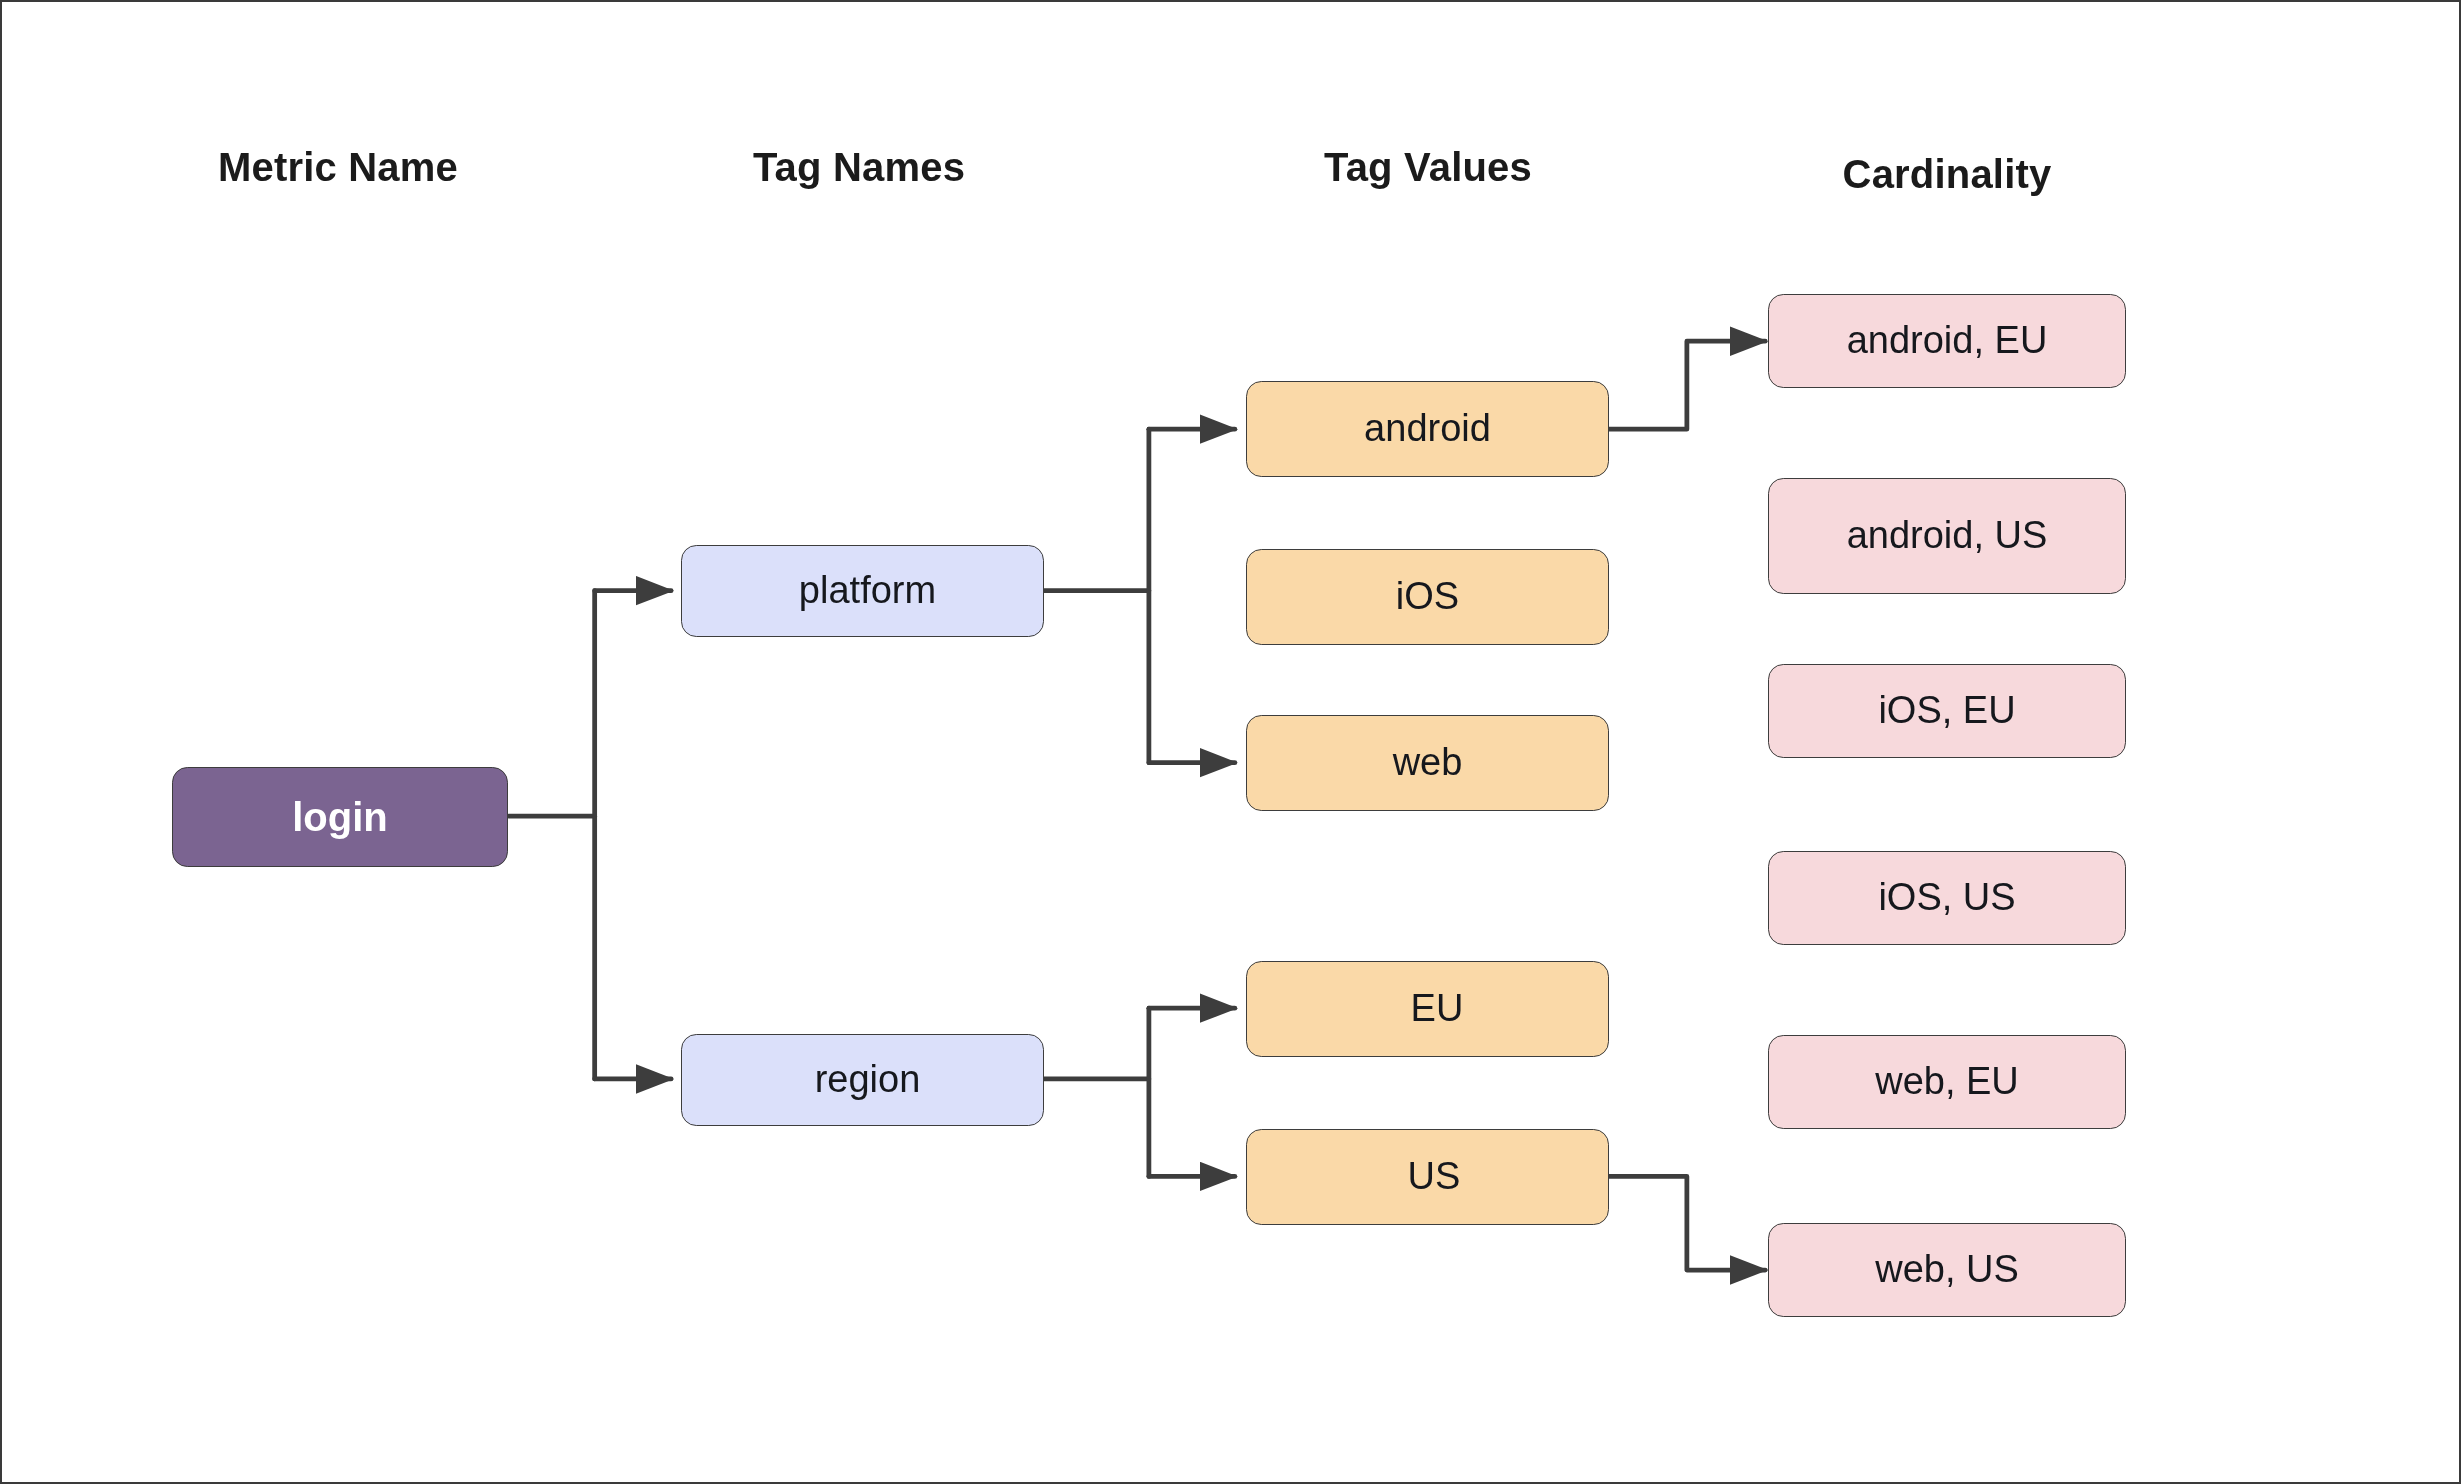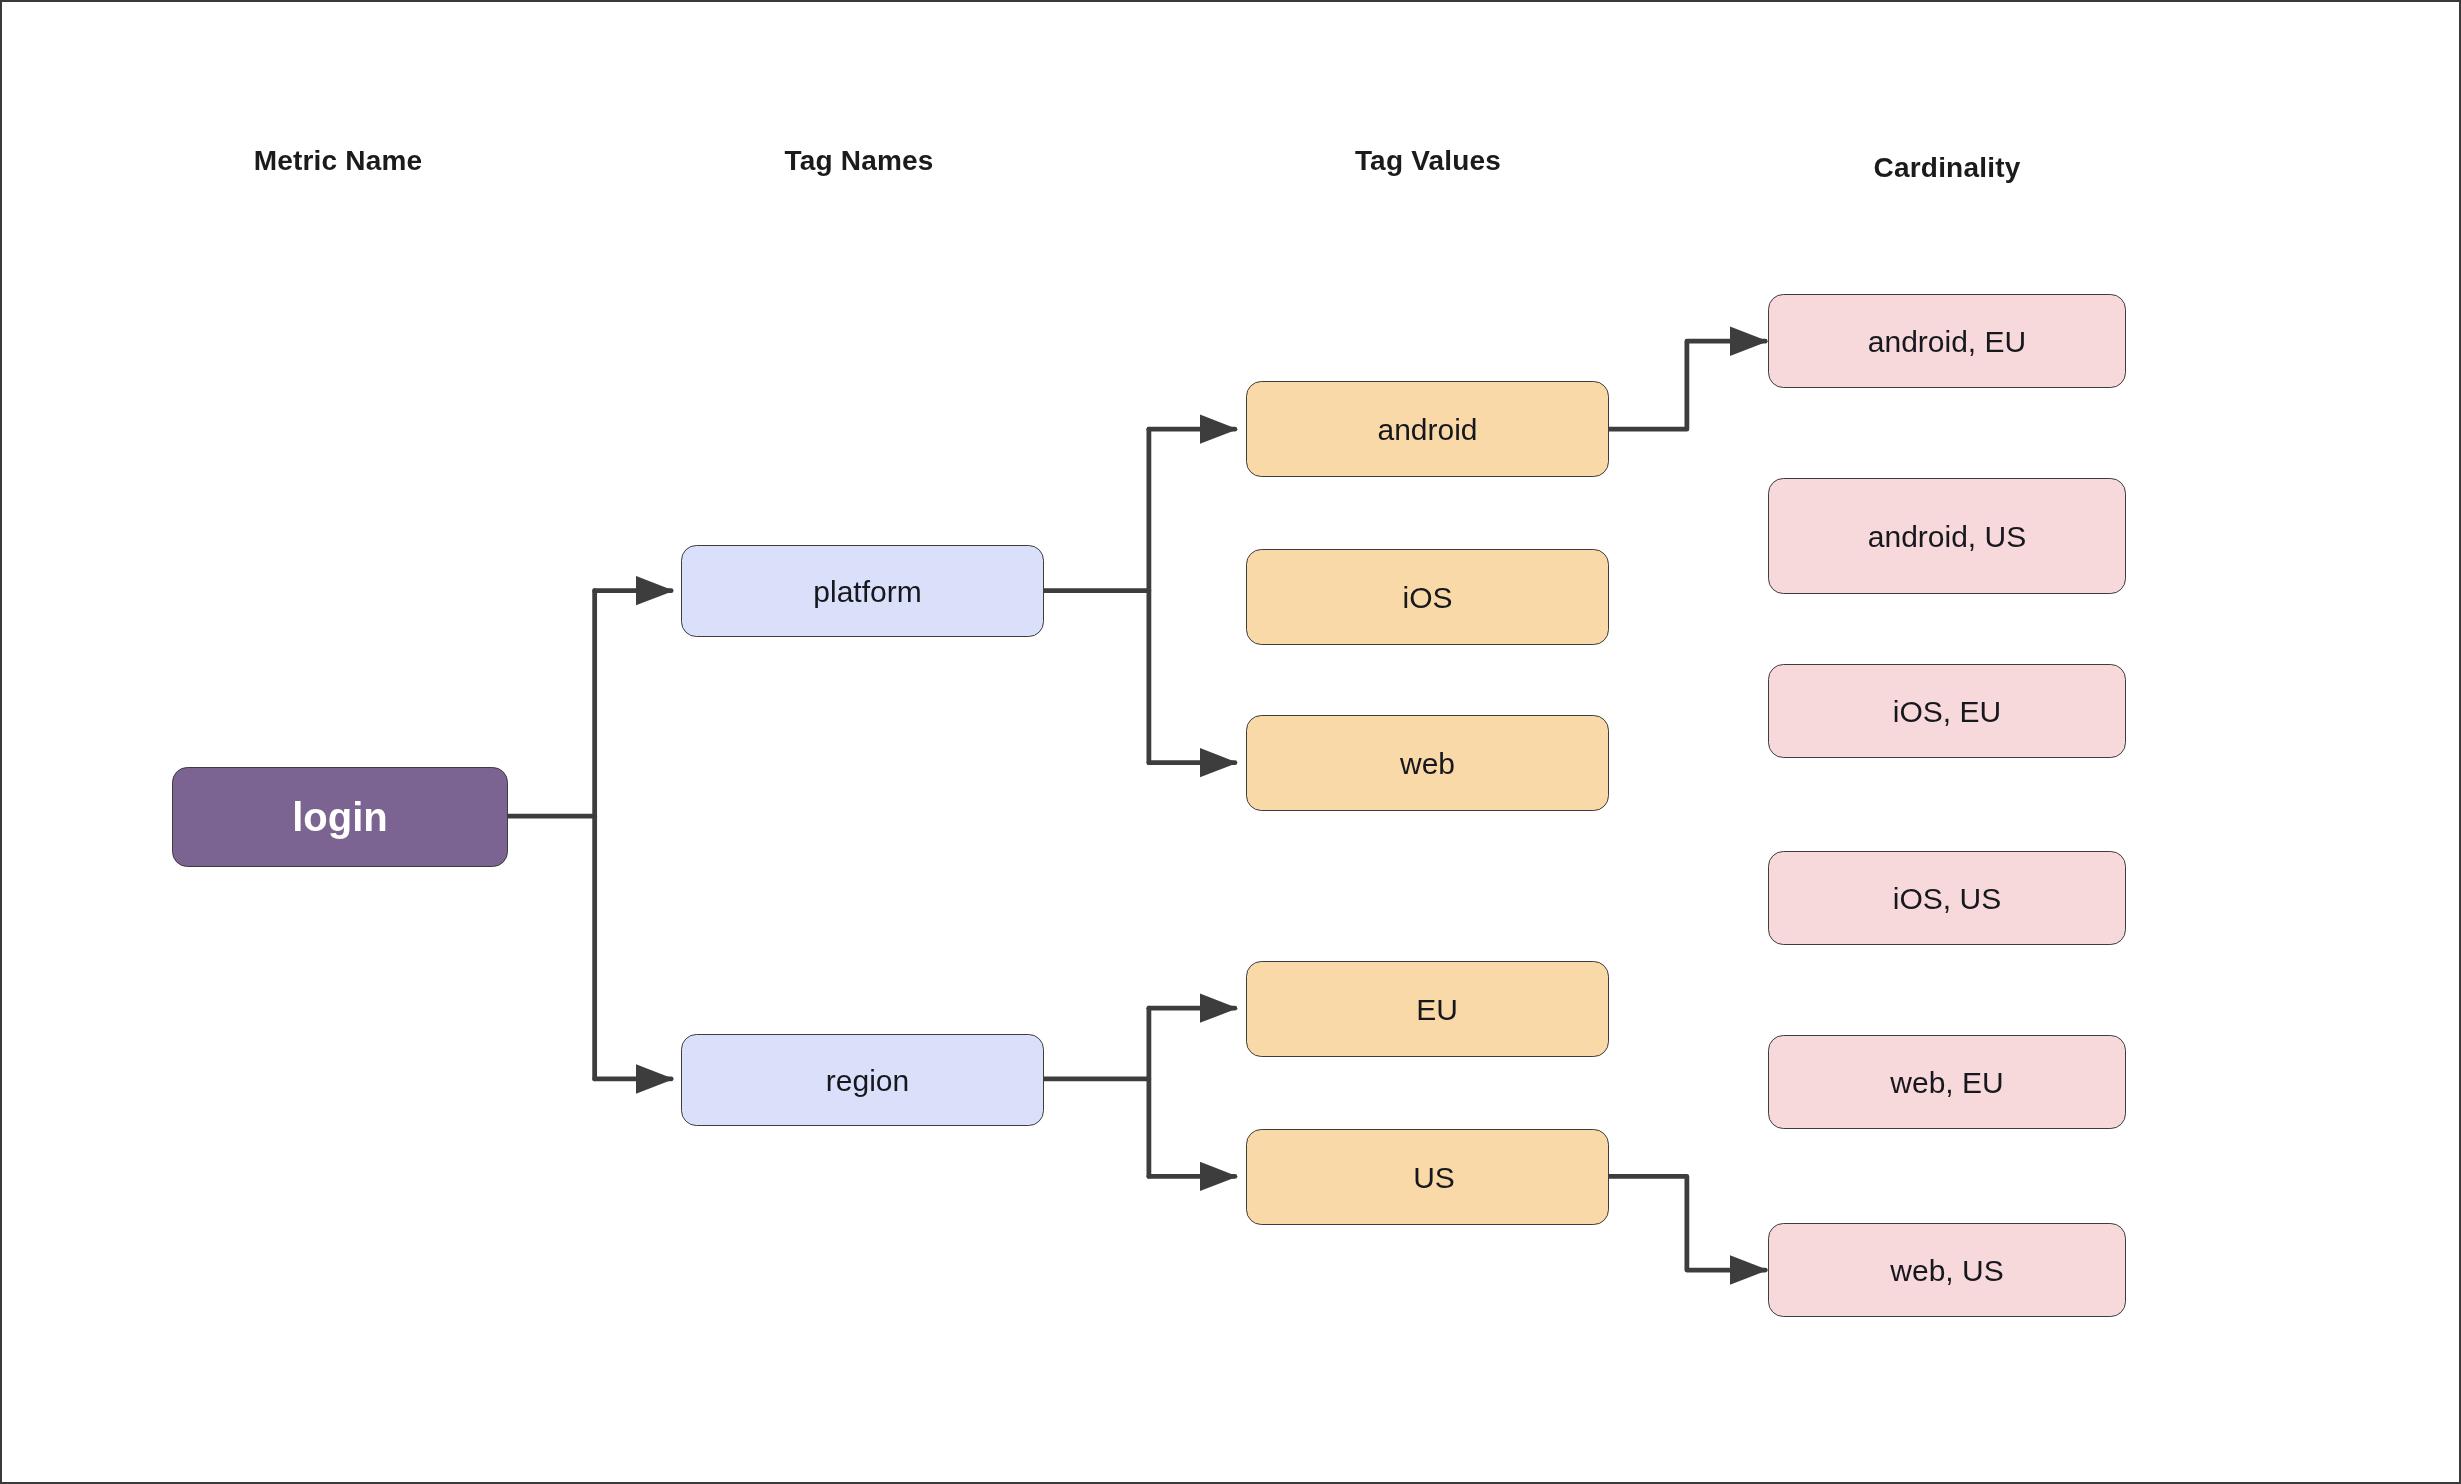--- a/index.html
+++ b/index.html
@@ -14,36 +14,36 @@
     background: #ffffff;
     border: 2.9px solid #3a3a3a;
     box-sizing: border-box;
     font-family: "Liberation Sans", sans-serif;
     overflow: hidden;
   }
   .col-header {
     position: absolute;
     font-family: "Liberation Sans", sans-serif;
     font-weight: bold;
-    font-size: 28px;
+    font-size: 40px;
     color: #1b1b1b;
     white-space: nowrap;
     transform: translateX(-50%);
     letter-spacing: 0.2px;
   }
   .node {
     position: absolute;
     box-sizing: border-box;
     border: 1.9px solid #3d3d3d;
     border-radius: 15.3px;
     display: flex;
     align-items: center;
     justify-content: center;
     font-family: "Liberation Sans", sans-serif;
-    font-size: 30px;
+    font-size: 38px;
     color: #16181d;
     text-align: center;
     line-height: 1.1;
   }
   .node.root {
     background: #7b6491;
     color: #ffffff;
     font-weight: bold;
     font-size: 40px;
     border-color: #3d3d3d;

